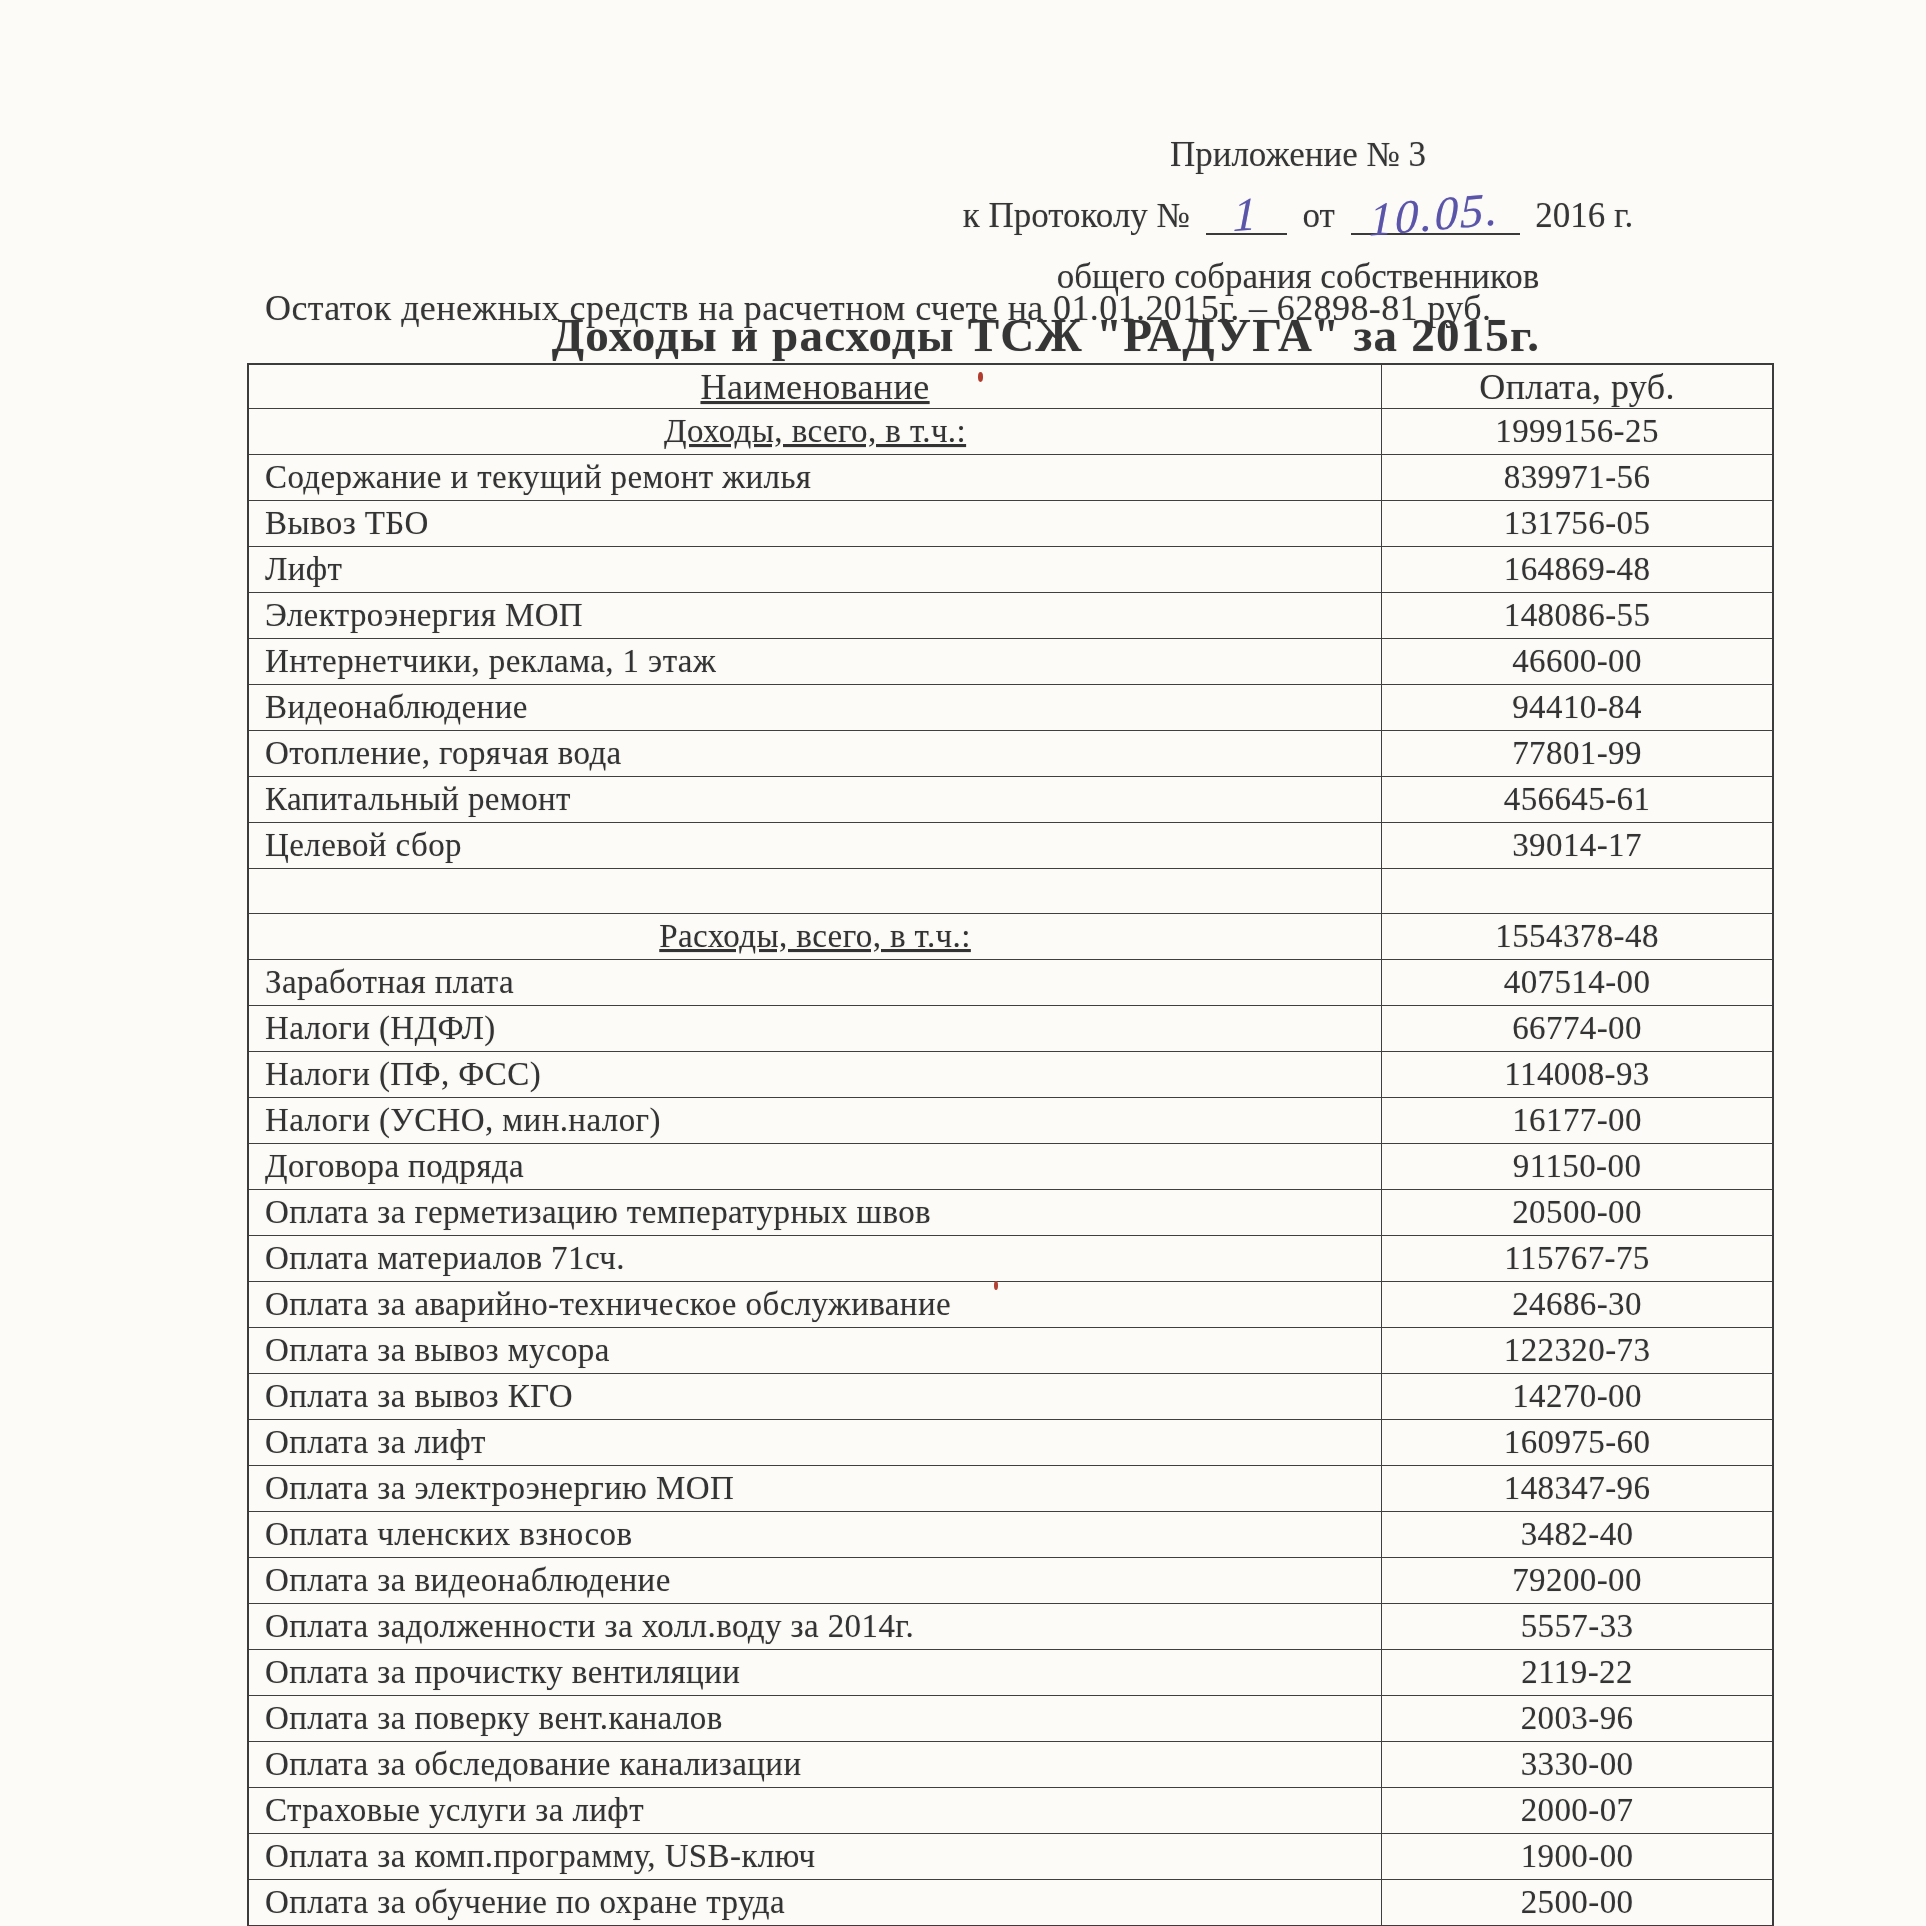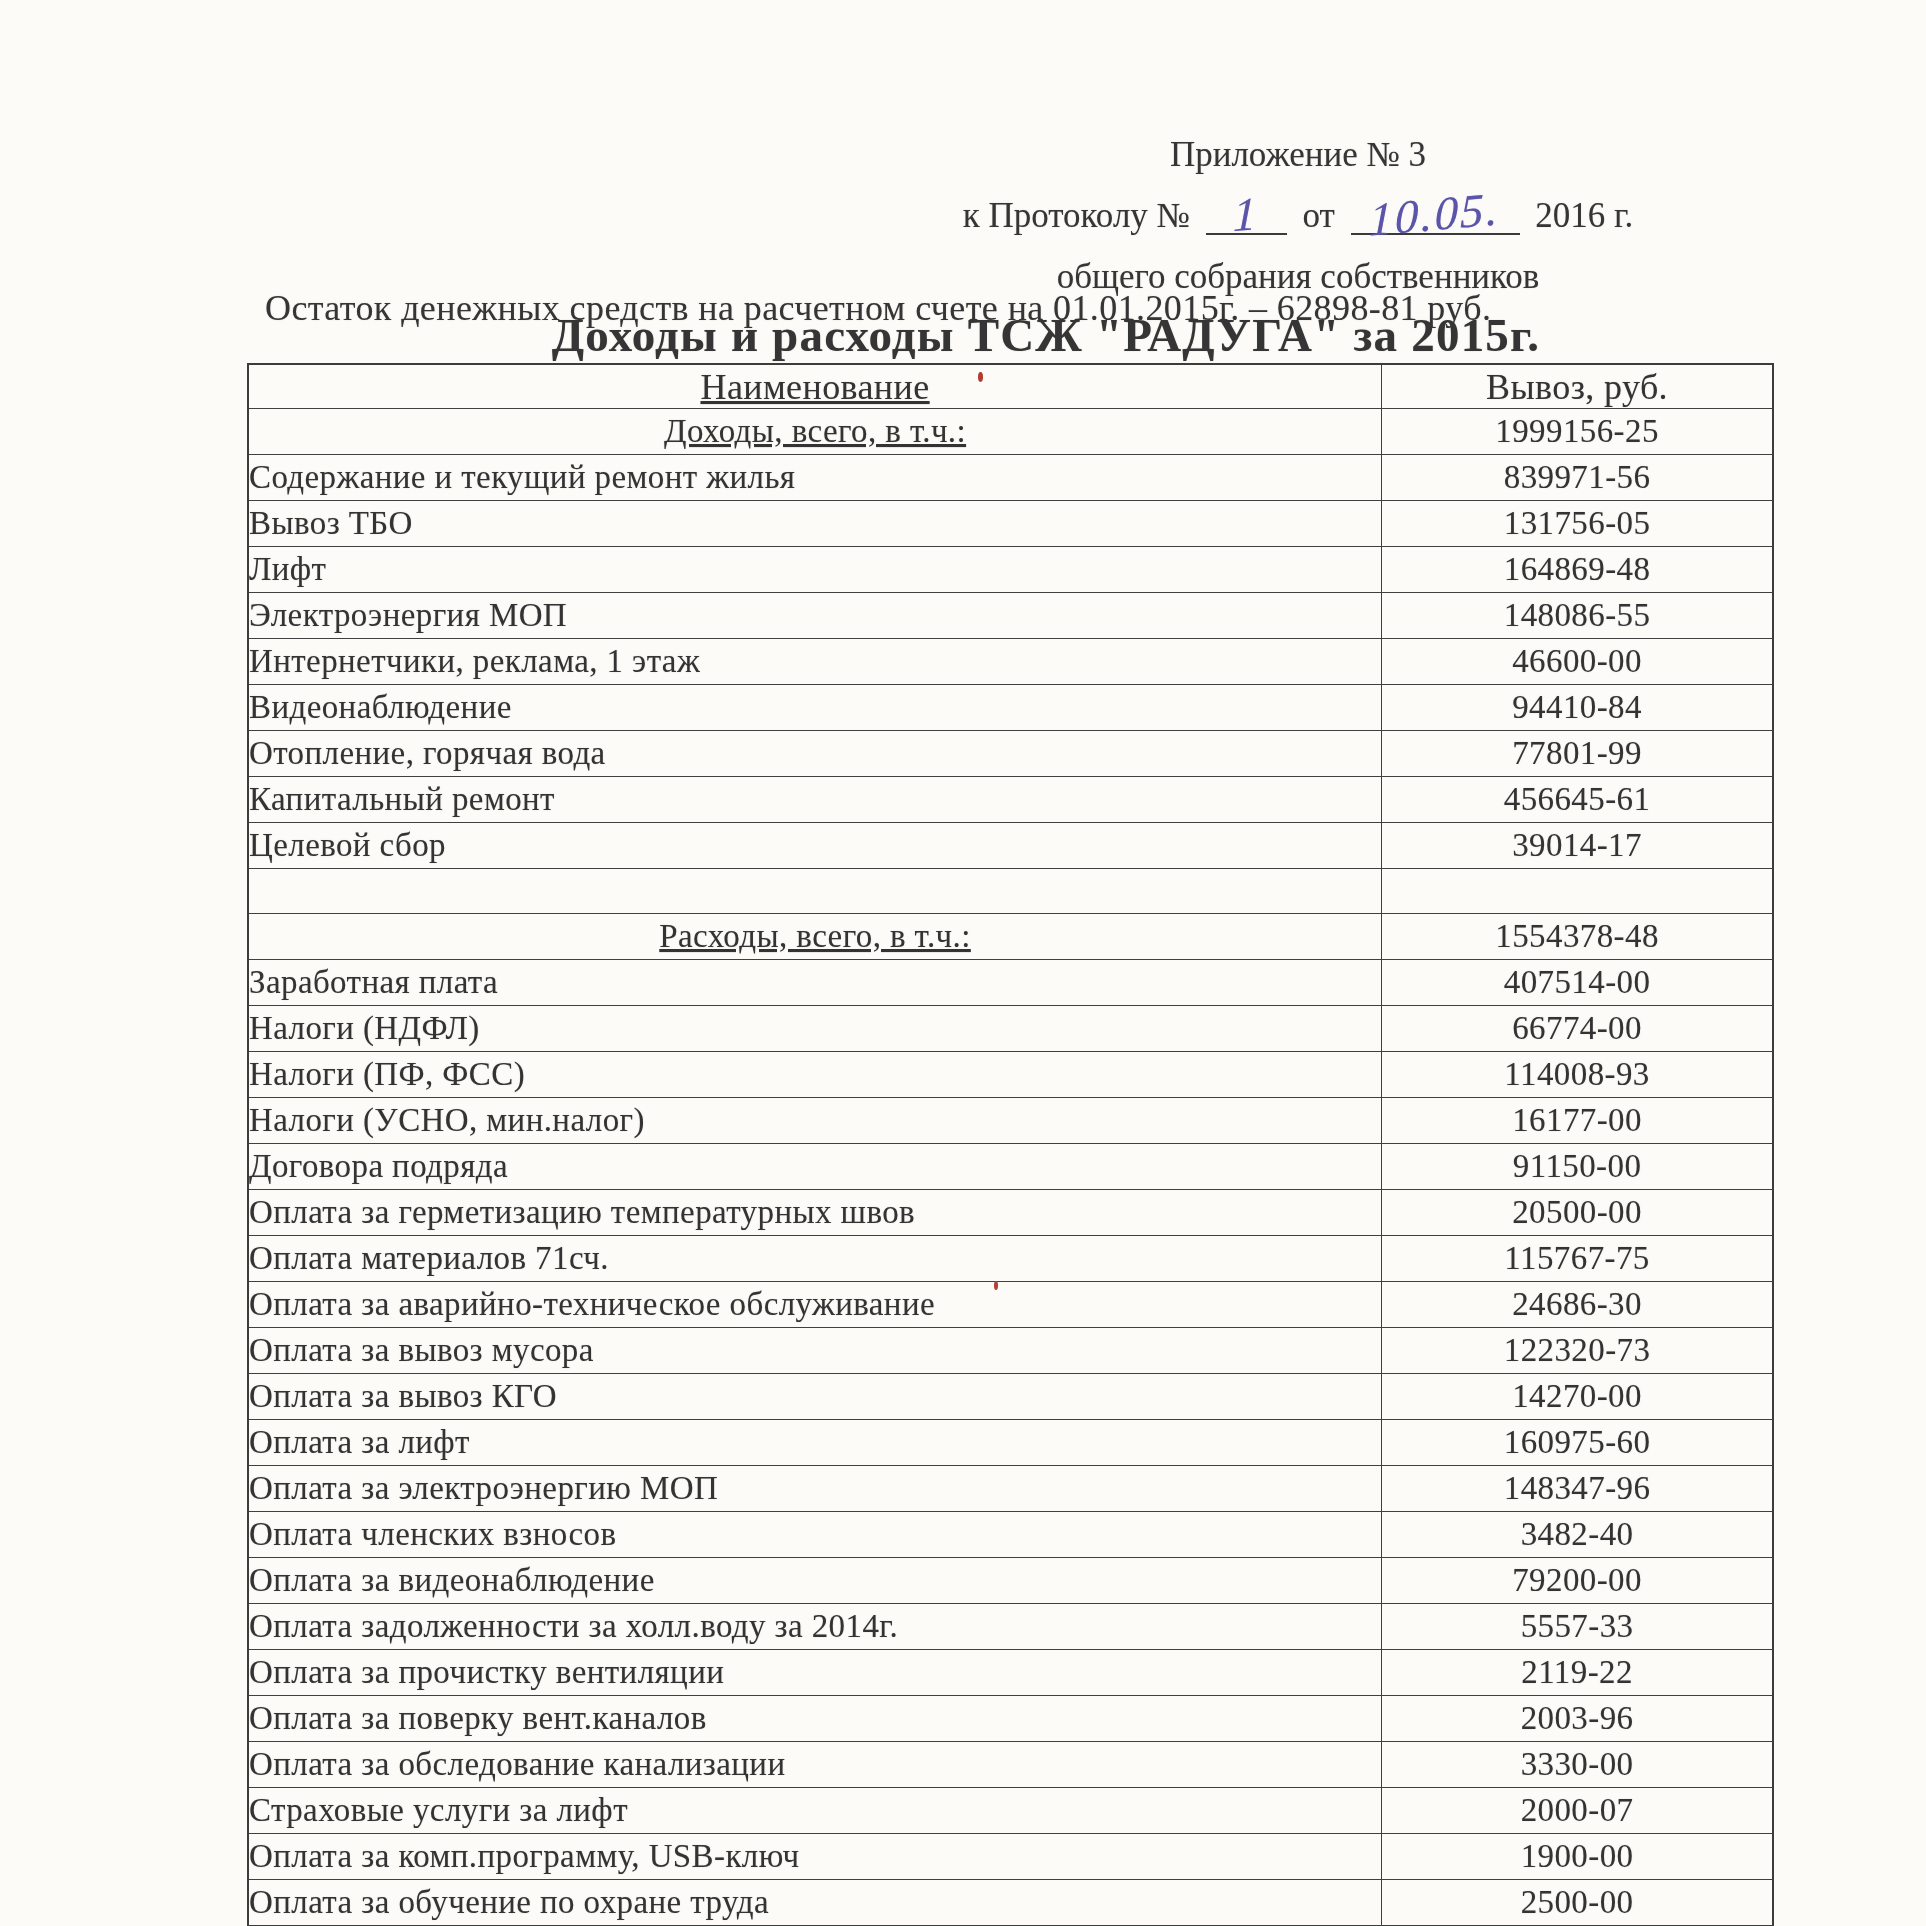--- a/index.html
+++ b/index.html
@@ -96,20 +96,21 @@
     box-sizing: border-box;
     font-size: 33px;
     letter-spacing: 0.4px;
     color: #333333;
     white-space: nowrap;
     overflow: visible;
   }
   .cell.name {
     width: 74.4%;
     border-right: 1.9px solid #3f3f3f;
+    padding-left: 16px;
     justify-content: flex-start;
   }
   .cell.val {
     flex: 1;
     justify-content: center;
     padding: 0 3.9px;
   }
   .header-row .cell { font-size: 36px; }
   .header-row .cell.name,
   .center-row .cell.name {
@@ -140,21 +141,21 @@
   <div>общего собрания собственников</div>
 </div>
 
 <div class="balance-top scan-text">Остаток денежных средств на расчетном счете на 01.01.2015г. – 62898-81 руб.</div>
 
 <div class="doc-title scan-text">Доходы и расходы ТСЖ "РАДУГА" за 2015г.</div>
 
 <div class="fin-table">
   <div class="trow header-row">
     <div class="cell name scan-text">Наименование</div>
-    <div class="cell val scan-text">Вывоз, руб.</div>
+    <div class="cell val scan-text">Оплата, руб.</div>
   </div>
 
 <div class="trow center-row">
       <div class="cell name scan-text">Доходы, всего, в т.ч.:</div>
       <div class="cell val scan-text">1999156-25</div>
     </div>
     <div class="trow">
       <div class="cell name scan-text">Содержание и текущий ремонт жилья</div>
       <div class="cell val scan-text">839971-56</div>
     </div>

